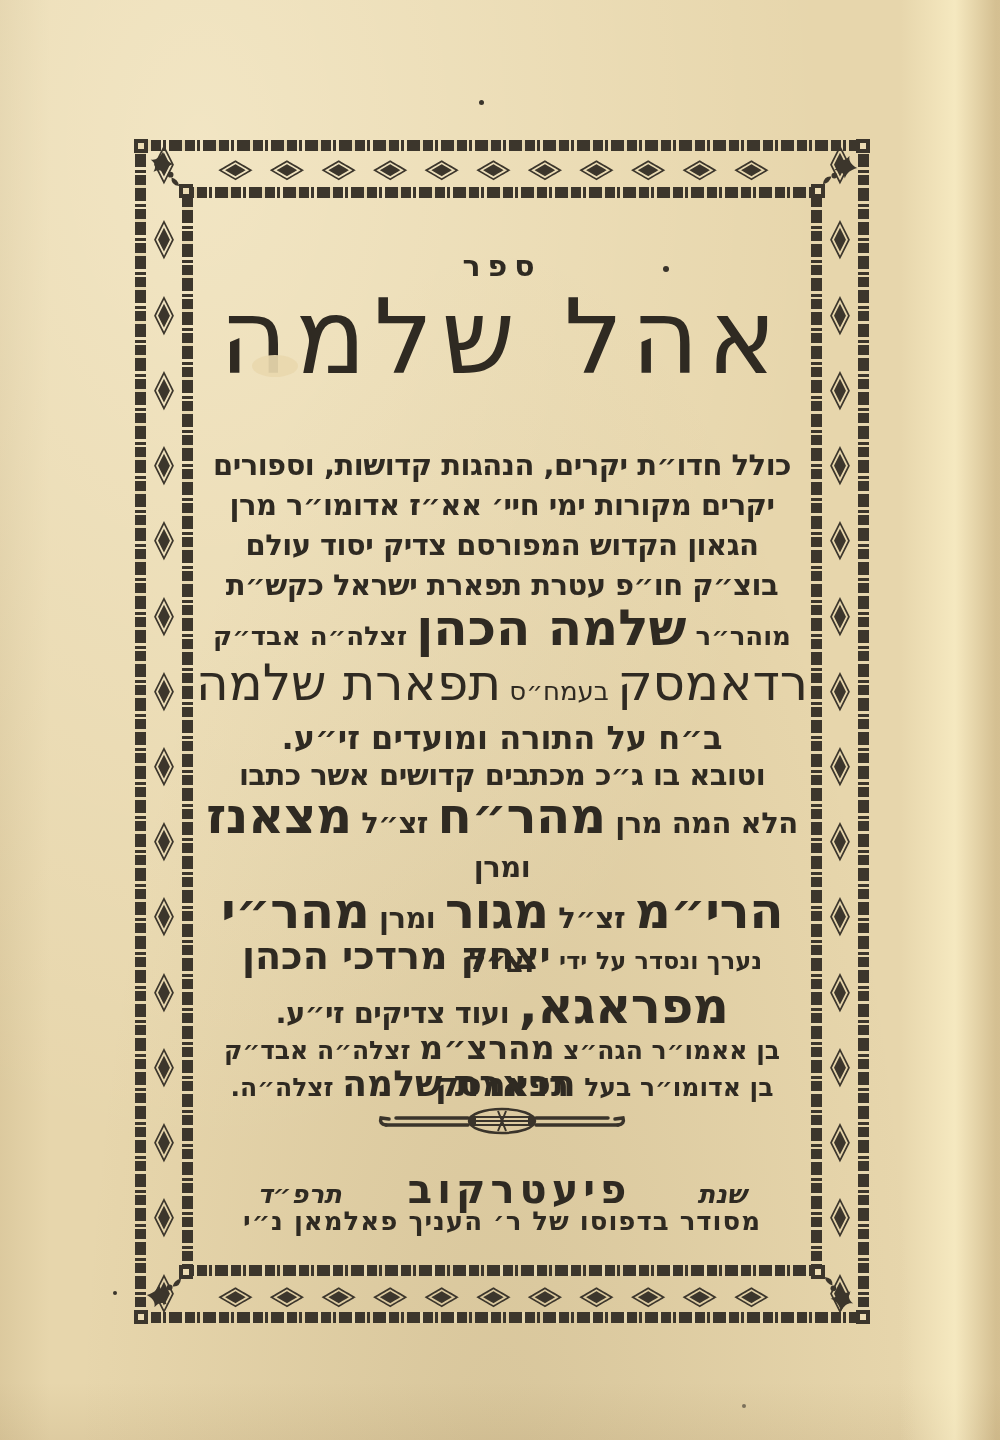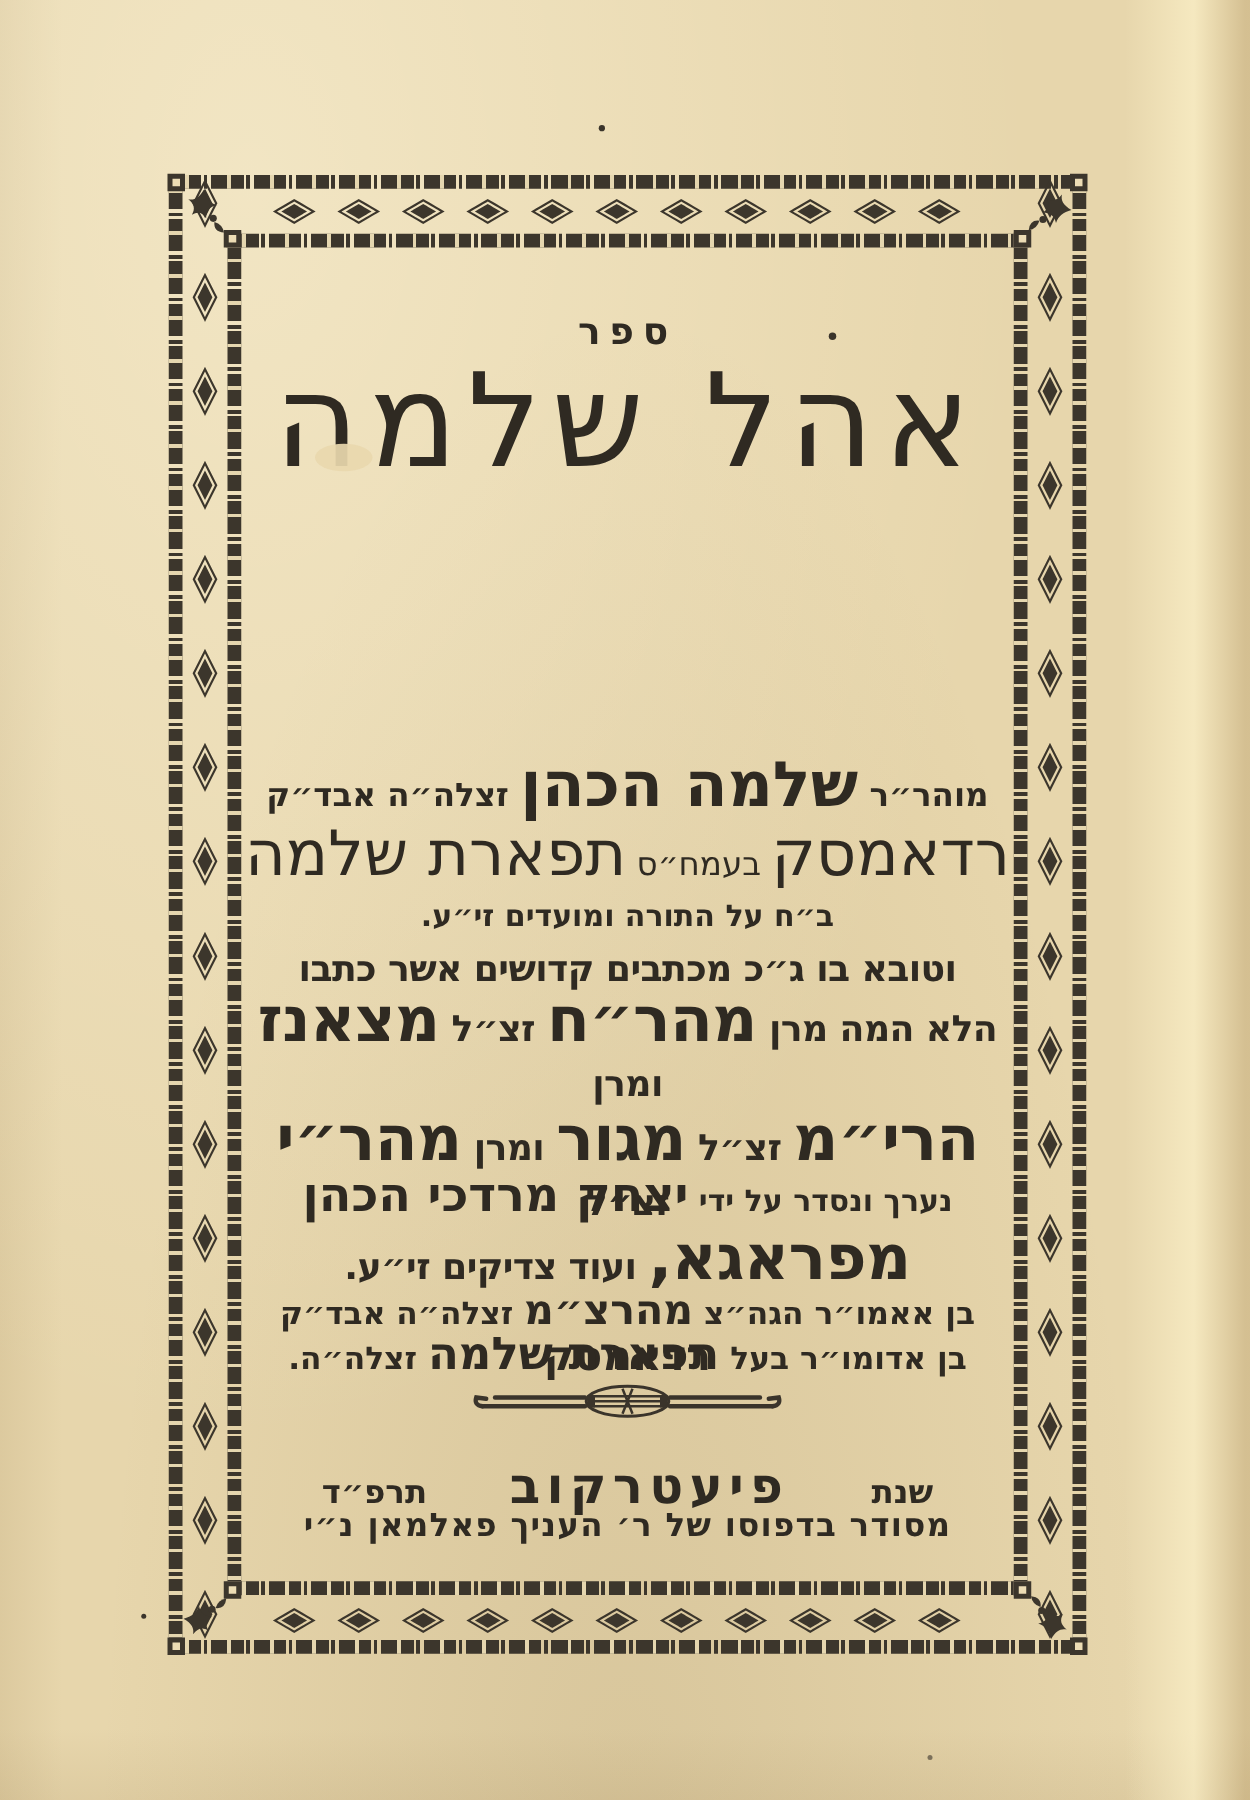--- a/index.html
+++ b/index.html
@@ -49,36 +49,36 @@
   
   .content{position:absolute;left:193px;top:198px;width:618px;height:1067px;
     direction:rtl;text-align:center;}
   .blk{position:absolute;left:0;right:0;}
   .sefer{top:50px;font-size:30px;font-weight:bold;letter-spacing:7px;}
   .title{top:84px;font-size:104px;font-weight:normal;letter-spacing:8px;line-height:1.06;}
   .intro{top:247px;font-size:29px;font-weight:bold;line-height:40px;letter-spacing:-0.5px;}
   .name1{top:402px;font-size:26px;font-weight:bold;line-height:56px;}
   .name1 .xl,.name2 .xl{font-size:50px;}
   .name2{top:456px;font-size:26px;font-weight:normal;line-height:58px;}
-  .bch{top:521px;font-size:24px;font-weight:bold;}
+  .bch{top:521px;font-size:32px;font-weight:bold;}
   .letters{top:558px;font-size:29px;font-weight:bold;letter-spacing:-0.5px;}
   .letters .ln{line-height:38px;}
   .letters .ln-big{line-height:44px;}
   .letters .bg{font-size:50px;}
   .editor1{top:735px;font-size:24px;font-weight:bold;line-height:46px;}
   .editor1 .bg,.editor2 .bg{font-size:38px;}
   .editor2{top:781px;font-size:24px;font-weight:bold;line-height:46px;}
   .lineage1{top:833px;font-size:25px;font-weight:bold;line-height:34px;}
   .lineage1 .md{font-size:33px;}
   .lineage2{top:866px;font-size:25px;font-weight:bold;line-height:40px;}
   .lineage2 .md{font-size:36px;}
   .divider{top:906px;height:36px;display:flex;justify-content:center;}
   .imprint{top:948px;display:flex;direction:rtl;justify-content:center;
     align-items:baseline;gap:66px;font-weight:bold;}
-  .imprint .yl{font-size:26px;}
+  .imprint .yl{font-size:26px;font-style:italic;}
   .imprint .city{font-size:40px;letter-spacing:5px;margin-top:20px;}
   .printer{top:1008px;font-size:26px;font-weight:bold;letter-spacing:1px;}
   
   .speck{position:absolute;border-radius:50%;background:#3a342b;}
   .blotch{position:absolute;width:46px;height:22px;border-radius:50%;
     background:rgba(233,216,174,.92);}
 </style>
 </head>
 <body>
 
@@ -144,20 +144,26 @@
           </g>
         </svg>
     </div>
   </div>
 
   <div class="content">
 
     <div class="blk sefer">ספר</div>
     <div class="blk title">אהל שלמה</div>
 
+    <div class="blk intro">
+      <div class="ln">כולל חדו״ת יקרים, הנהגות קדושות, וספורים</div>
+      <div class="ln">יקרים מקורות ימי חיי׳ אא״ז אדומו״ר מרן</div>
+      <div class="ln">הגאון הקדוש המפורסם צדיק יסוד עולם</div>
+      <div class="ln">בוצ״ק חו״פ עטרת תפארת ישראל כקש״ת</div>
+    </div>
 
     <div class="blk name1">
       <span>מוהר״ר</span>
       <span class="xl">שלמה הכהן</span>
       <span>זצלה״ה אבד״ק</span>
     </div>
     <div class="blk name2">
       <span class="xl">רדאמסק</span>
       <span>בעמח״ס</span>
       <span class="xl">תפארת שלמה</span>

